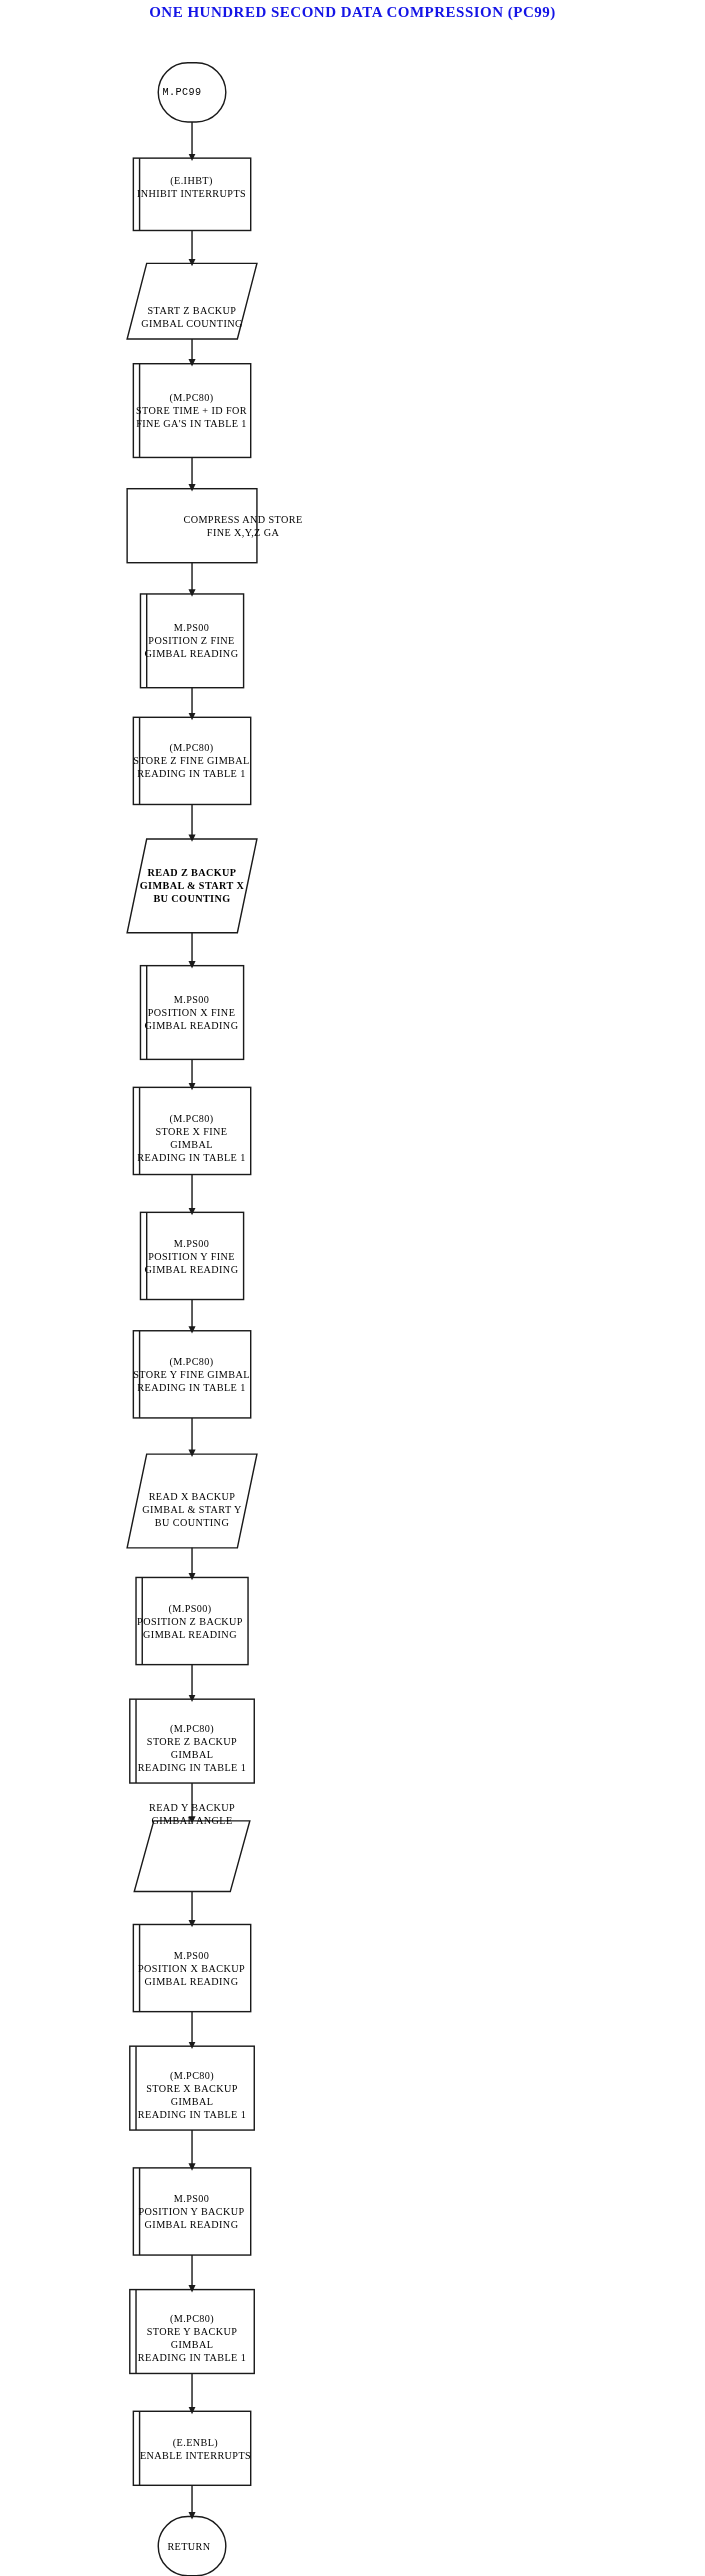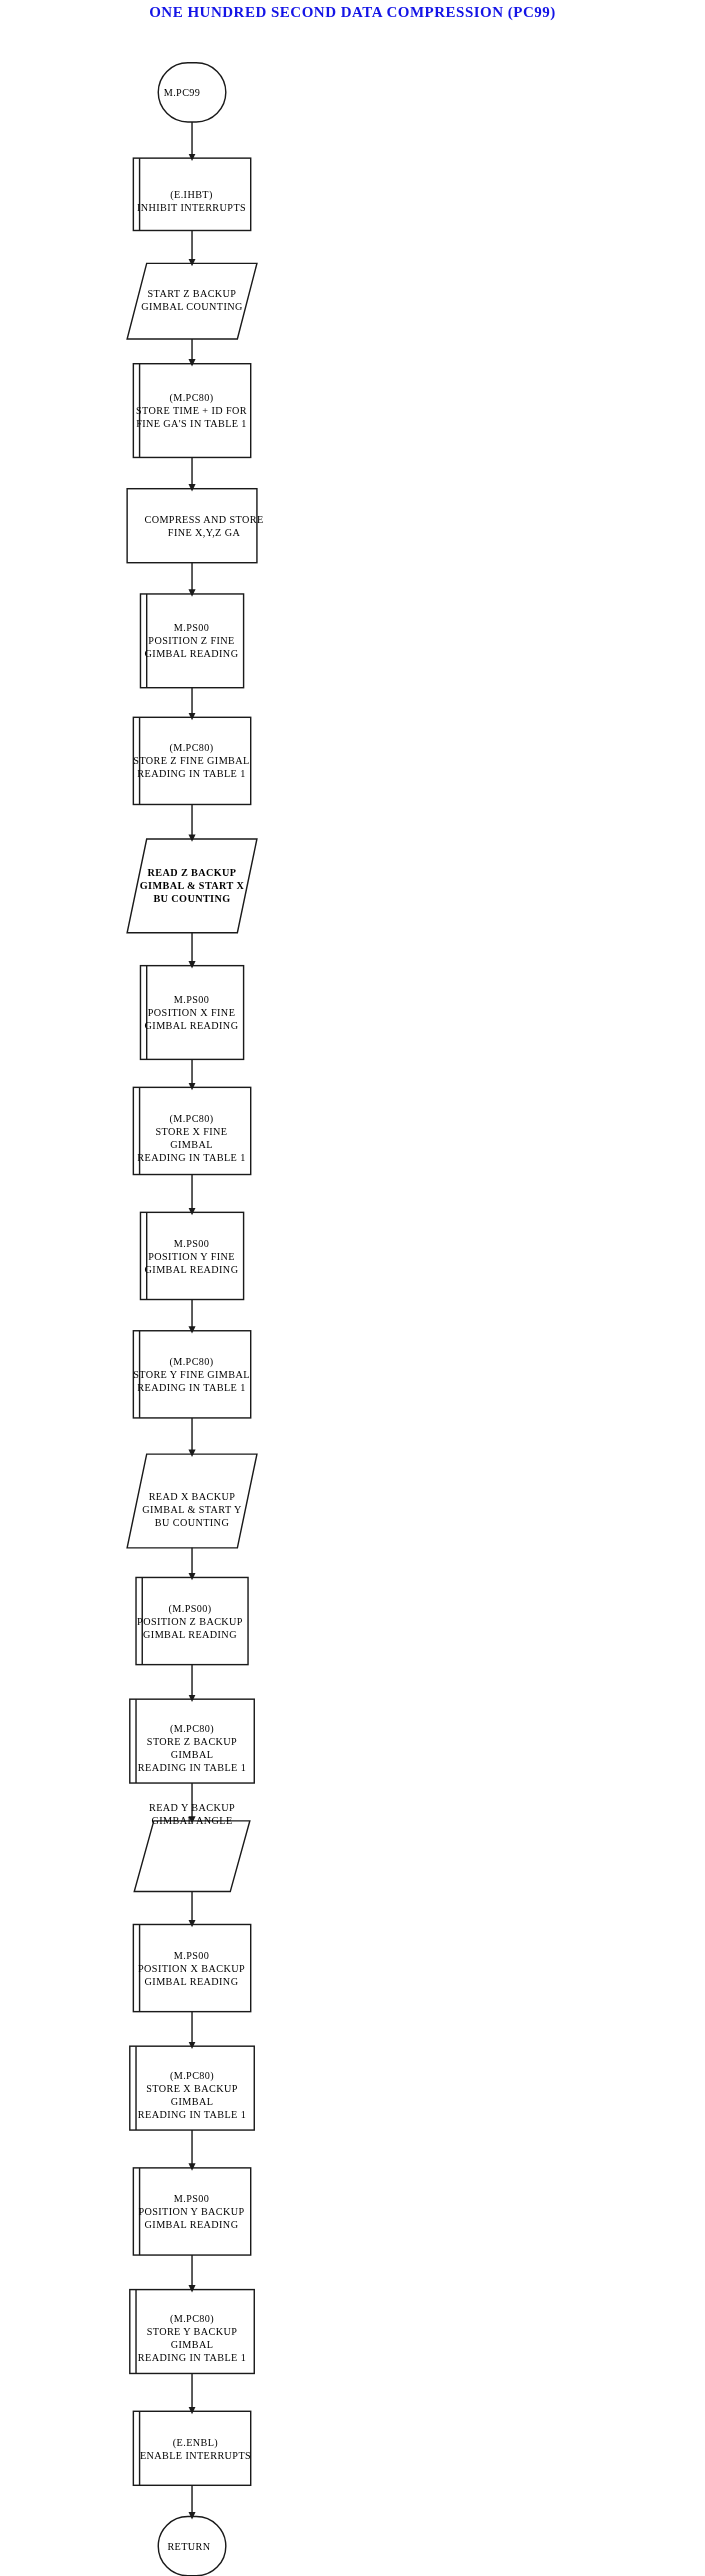--- a/index.html
+++ b/index.html
@@ -155,29 +155,29 @@
     <line x1="216" y1="2005.330779054917" x2="216" y2="2046.8793103448277" stroke="#1a1a1a" stroke-width="1.6" marker-end="url(#arrowhead)"></line>
     <line x1="216" y1="2127.4265644955303" x2="216" y2="2163.425287356322" stroke="#1a1a1a" stroke-width="1.6" marker-end="url(#arrowhead)"></line>
     <line x1="216" y1="2262.47190293742" x2="216" y2="2300.3205619412515" stroke="#1a1a1a" stroke-width="1.6" marker-end="url(#arrowhead)"></line>
     <line x1="216" y1="2395.6673052362707" x2="216" y2="2437.215836526181" stroke="#1a1a1a" stroke-width="1.6" marker-end="url(#arrowhead)"></line>
     <line x1="216" y1="2536.2624521072794" x2="216" y2="2574.1111111111113" stroke="#1a1a1a" stroke-width="1.6" marker-end="url(#arrowhead)"></line>
     <line x1="216" y1="2669.4578544061305" x2="216" y2="2711.006385696041" stroke="#1a1a1a" stroke-width="1.6" marker-end="url(#arrowhead)"></line>
     <line x1="216" y1="2795.2535121328224" x2="216" y2="2829.402298850575" stroke="#1a1a1a" stroke-width="1.6" marker-end="url(#arrowhead)"></line>
   </svg>
 
 <div id="labels">
-    <div class="node-label" style="left: 158px; width: 48px; top: 86px;">M.PC99</div>
-    <div class="node-label" style="left: 133px; width: 117px; top: 188px;">(E.IHBT)
+    <div class="node-label" style="left: 158px; width: 48px; top: 86px; font-family: Liberation Mono, monospace;">M.PC99</div>
+    <div class="node-label" style="left: 133px; width: 117px; top: 174px;">(E.IHBT)
 INHIBIT INTERRUPTS</div>
-    <div class="node-label" style="left: 127px; width: 130px; top: 287px;">START Z BACKUP
+    <div class="node-label" style="left: 127px; width: 130px; top: 304px;">START Z BACKUP
 GIMBAL COUNTING</div>
     <div class="node-label" style="left: 133px; width: 117px; top: 391px;">(M.PC80)
 STORE TIME + ID FOR
 FINE GA'S IN TABLE 1</div>
-    <div class="node-label" style="left: 127px; width: 154px; top: 513px;">COMPRESS AND STORE
+    <div class="node-label" style="left: 127px; width: 154px; top: 513px; padding-left: 39px;">COMPRESS AND STORE
 FINE X,Y,Z GA</div>
     <div class="node-label" style="left: 140px; width: 103px; top: 621px;">M.PS00
 POSITION Z FINE
 GIMBAL READING</div>
     <div class="node-label" style="left: 133px; width: 117px; top: 741px;">(M.PC80)
 STORE Z FINE GIMBAL
 READING IN TABLE 1</div>
     <div class="node-label" style="left: 127px; width: 130px; top: 866px; font-weight: bold;">READ Z BACKUP
 GIMBAL &amp; START X
 BU COUNTING</div>

